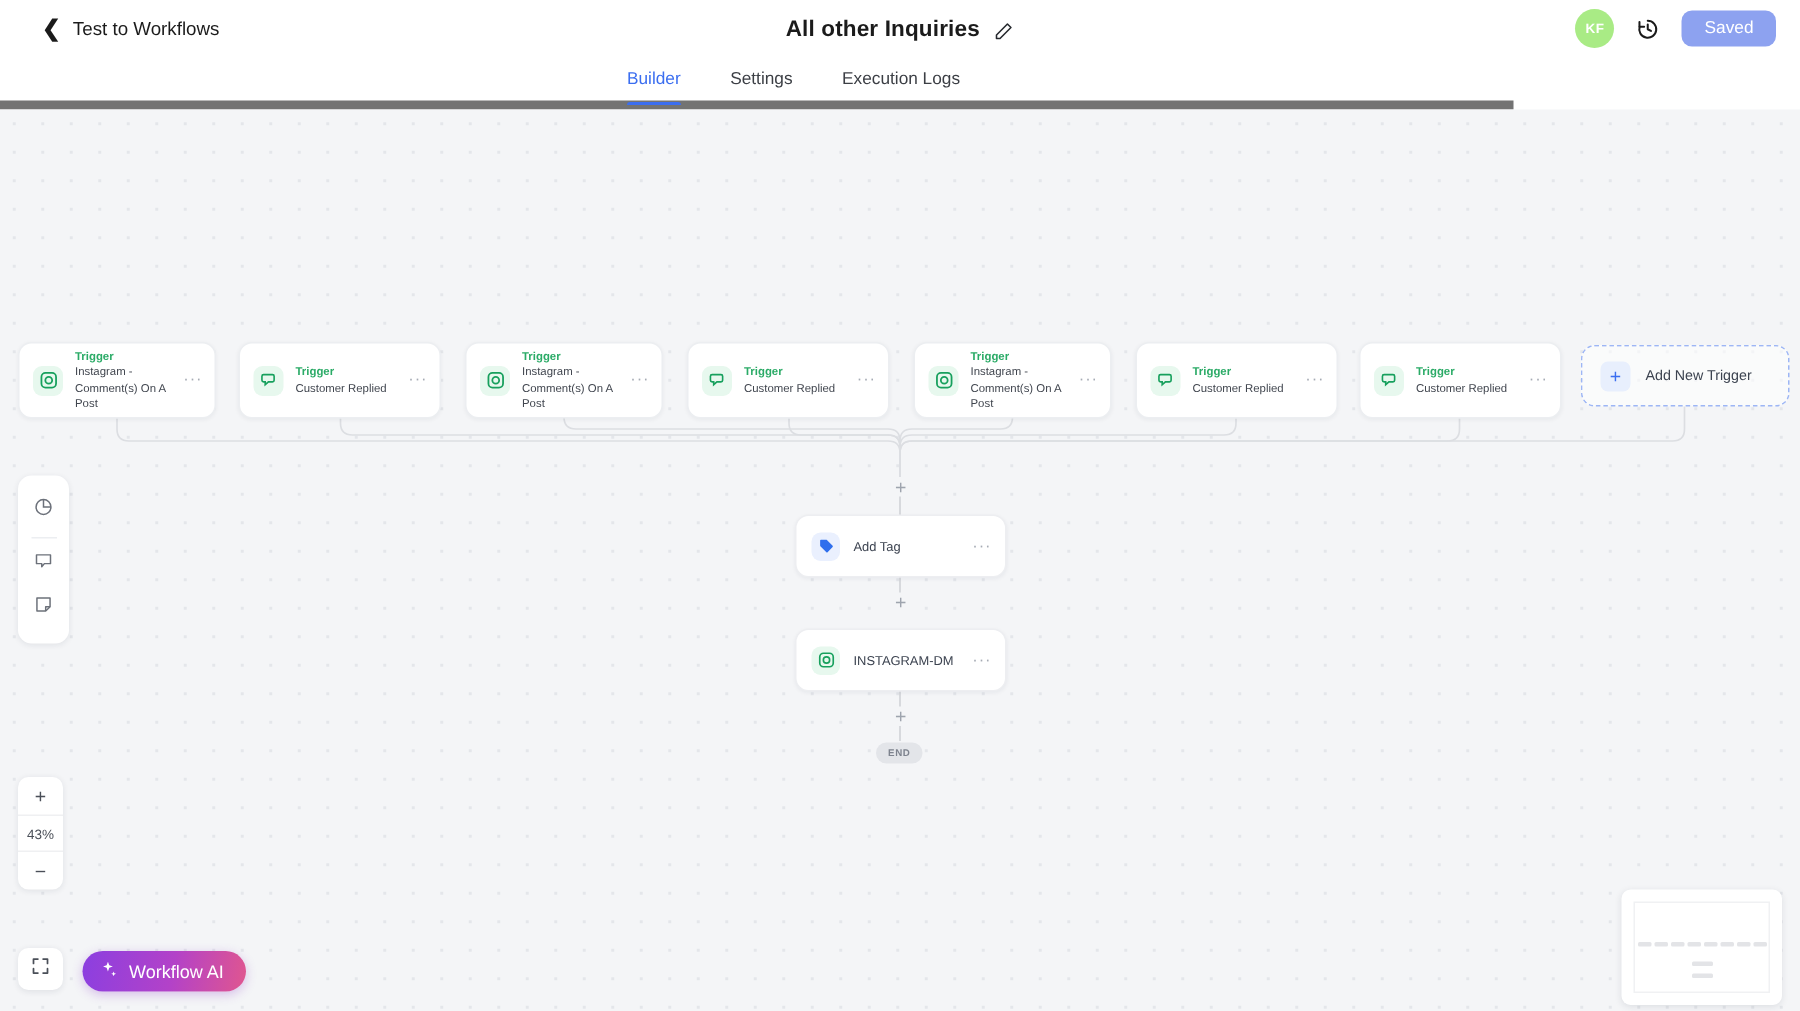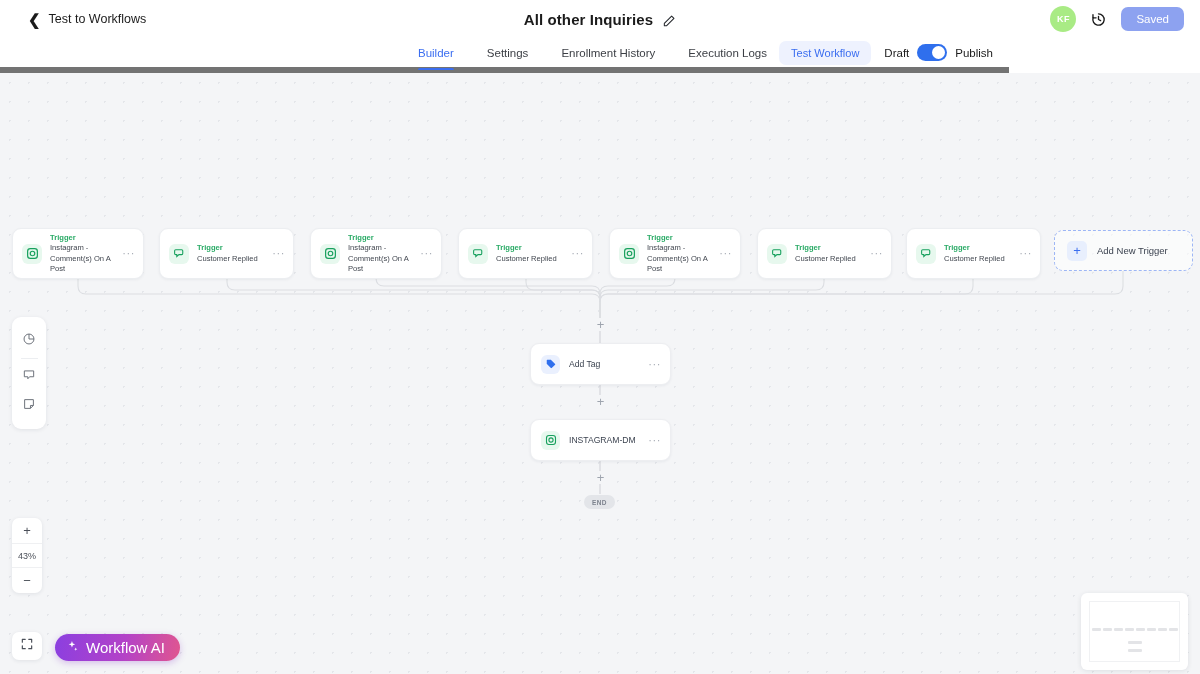--- a/index.html
+++ b/index.html
@@ -174,21 +174,21 @@
   .fit-box {
     position: absolute; left: 12px; top: 559px; width: 30px; height: 28px;
     background: #ffffff; border-radius: 7px;
     box-shadow: 0 1px 4px rgba(25,35,60,.09);
     display: flex; align-items: center; justify-content: center; cursor: pointer;
   }
   .wf-ai-btn {
     position: absolute; left: 55px; top: 561px; height: 27px;
     padding: 0 15px 0 11px; border-radius: 14px; border: none;
     background: linear-gradient(100deg, #8b3fe0 0%, #b342c8 55%, #e0568f 100%);
-    color: #fff; font-size: 15px; font-family: inherit; cursor: pointer;
+    color: #fff; font-size: 12px; font-family: inherit; cursor: pointer;
     display: flex; align-items: center; gap: 7px;
     box-shadow: 0 2px 7px rgba(140,60,200,.3);
   }
 
   
   .minimap {
     position: absolute; right: 12px; bottom: 4px; width: 107px; height: 77px;
     background: #ffffff; border-radius: 6px;
     box-shadow: 0 1px 5px rgba(25,35,60,.1); padding: 8px;
   }
@@ -225,32 +225,21 @@
         </svg>
       </span>
       <button class="saved-btn">Saved</button>
     </div>
   </div>
 
   <div class="tabbar">
     <div class="tabs">
       <div class="tab active">Builder</div>
       <div class="tab">Settings</div>
-      <div class="tab">Enrollment History</div>
       <div class="tab">Execution Logs</div>
-    </div>
-    <div class="tab-right">
-      <button class="test-wf-btn">Test Workflow</button>
-      <div class="publish-group">
-        <span class="pg-label">Draft</span>
-        <div class="toggle">
-            <div class="knob"></div>
-          </div>
-        <span class="pg-label">Publish</span>
-      </div>
     </div>
   </div>
 
   <div class="canvas">
 
     <svg class="edges">
       <g fill="none" stroke="#dcdee2" stroke-width="1.1">
         <path d="M78 206 L78 213 Q78 221 86 221 L592 221 Q600 221 600 229 L600 248"></path>
         <path d="M227 206 L227 209 Q227 217 235 217 L592 217 Q600 217 600 225 L600 248"></path>
         <path d="M376 206 L376 205 Q376 213 384 213 L592 213 Q600 213 600 221 L600 248"></path>

